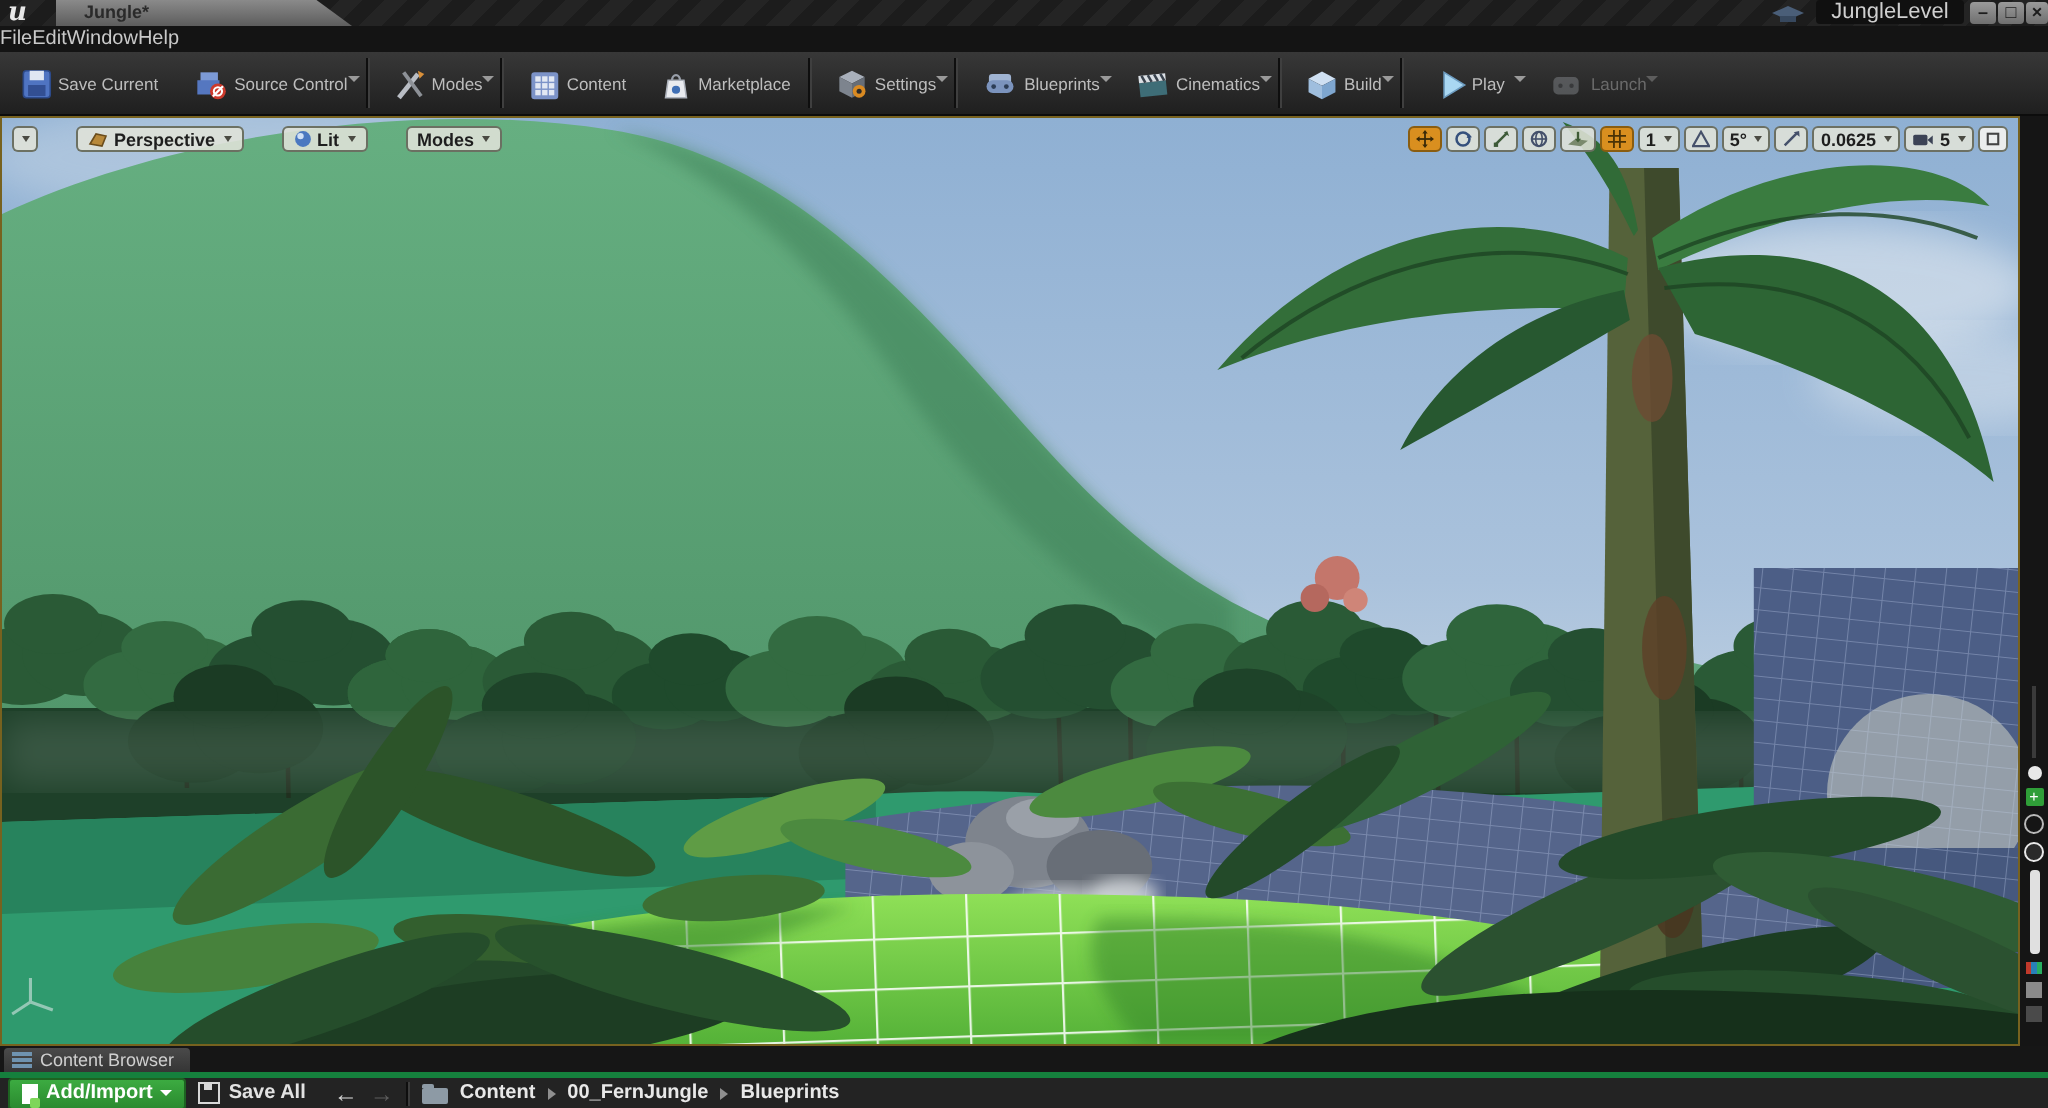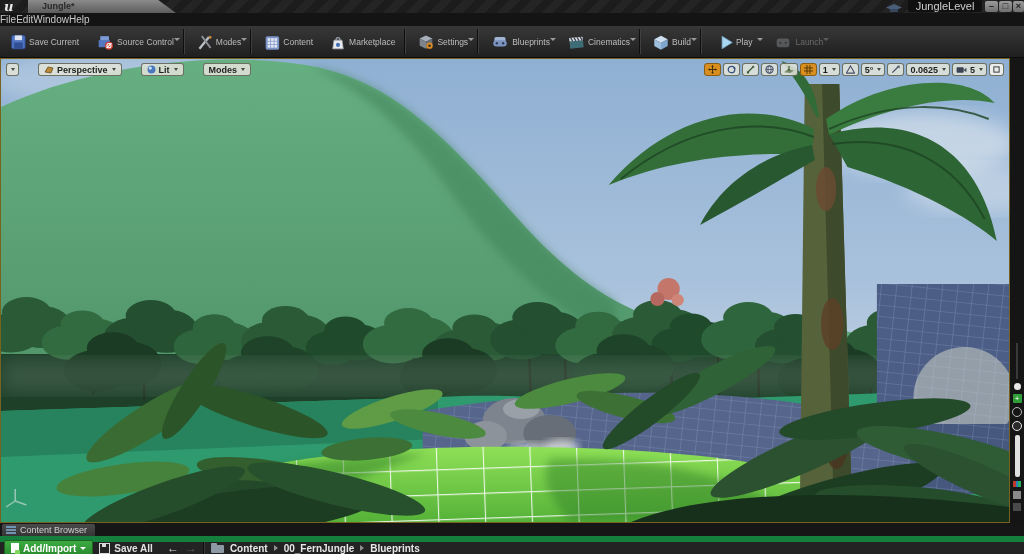--- a/index.html
+++ b/index.html
@@ -51,21 +51,21 @@
   #vp-right{right:5px;top:4px;display:flex;gap:2px;align-items:center;}
   .vp-sm{padding:0 3px;}
   .vp-pill.orange{background:#d98f1f;border-color:#8a5d10;}
   .dcaret{width:0;height:0;border-left:2.5px solid transparent;border-right:2.5px solid transparent;
     border-top:3px solid #4a4a42;display:inline-block;margin-left:1px;}
   
   #cb-tab-row{top:523px;left:0;width:1024px;height:13px;background:#161616;}
   #cb-tab{left:2px;top:1px;height:12px;background:linear-gradient(#4a4a4a,#353535);border-radius:2px 2px 0 0;
     display:flex;align-items:center;gap:4px;padding:0 8px 0 4px;color:#cfcfcf;font-size:9px;}
   #bottombar{top:536px;left:0;width:1024px;height:18px;background:#232323;display:flex;align-items:center;
-    gap:6px;padding:0 4px;box-sizing:border-box;border-top:6px solid #15803d;}
+    gap:6px;padding:0 4px;box-sizing:border-box;border-top:3px solid #15803d;}
   #add-import{background:linear-gradient(#3cab41,#2a8a2f);border:1px solid #1d6321;border-radius:2px;
     color:#fff;font-size:10px;font-weight:bold;height:14px;display:flex;align-items:center;gap:4px;padding:0 6px;}
   #save-all{color:#e2e2e2;font-size:10px;font-weight:bold;display:flex;align-items:center;gap:4px;}
   .nav-arrow{font-size:12px;line-height:14px;}
   .bb-sep{width:1px;height:12px;background:#0e0e0e;border-right:1px solid #3c3c3c;}
   .bc{color:#e8e8e8;font-size:10px;font-weight:bold;}
   .bc-sep{width:0;height:0;border-left:4px solid #8f8f8f;border-top:3.5px solid transparent;
     border-bottom:3.5px solid transparent;display:inline-block;}
   .cb-icon-bars{width:10px;height:8px;display:flex;flex-direction:column;justify-content:space-between;}
   .cb-icon-bars div{height:2px;background:#6f93b0;}

